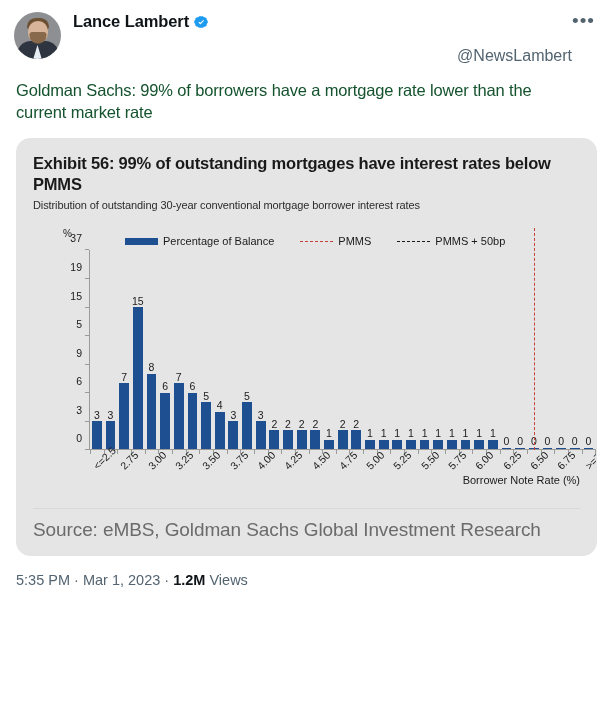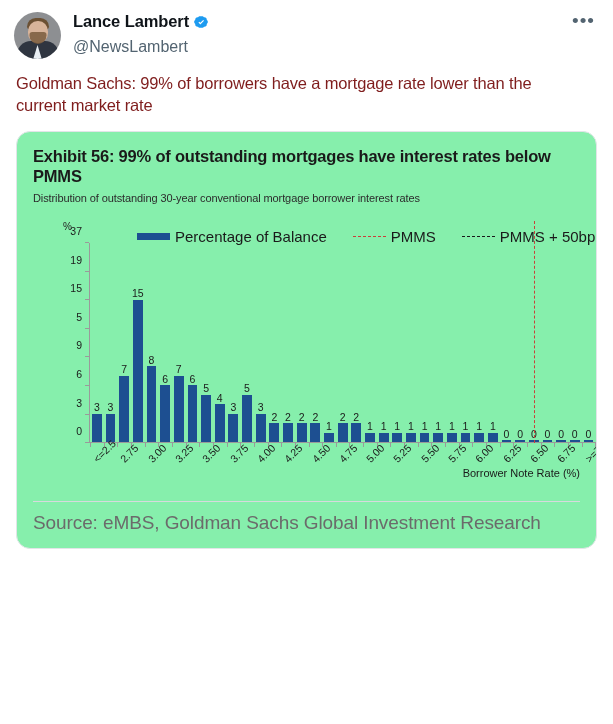--- a/index.html
+++ b/index.html
@@ -6,21 +6,21 @@
   html, body {
     margin: 0; padding: 0;
     width: 613px; height: 724px;
     background: #ffffff;
     font-family: "Liberation Sans", sans-serif;
     overflow: hidden;
   }
   .tweet { width: 613px; height: 724px; background:#fff; position: relative; }
 
   
-  .tw-header { display:flex; align-items:flex-start; padding: 12px 14px 0 14px; }
+  .tw-header { display:flex; align-items:flex-start; padding: 12px 14px 0 14px; text-align: right; }
   .avatar {
     width: 47px; height: 47px; border-radius: 50%;
     flex: 0 0 47px; overflow: hidden; position: relative;
     background: #8d8f92;
   }
   .avatar .face {
     position:absolute; left:50%; top:9px; width:20px; height:22px;
     transform: translateX(-50%); border-radius: 48% 48% 45% 45%;
     background:#d8b49a;
   }
@@ -43,58 +43,58 @@
     position:absolute; left:50%; bottom:-4px; width:11px; height:18px;
     transform: translateX(-50%); background:#e8eef3;
     clip-path: polygon(50% 0, 100% 100%, 0 100%);
   }
   .names { margin-left: 12px; line-height: 1.18; flex:1 1 auto; }
   .name-row { display:flex; align-items:center; }
   .dispname {
     font-size: 16.5px; font-weight: bold; color:#0f1419; letter-spacing:-.1px;
   }
   .verified { margin-left:4px; width:16px; height:16px; display:block; }
-  .handle { font-size: 16px; color:#536471; margin-top:7px; }
+  .handle { font-size: 16px; color:#536471; margin-top:16px; }
   .more-dots {
     color:#536471; font-size:19px; line-height:10px; letter-spacing:1px;
     padding: 4px 4px 0 0; cursor:pointer; align-self:flex-start;
   }
 
   
   .tw-text {
     padding: 14px 29px 0 16px;
-    font-size: 16.5px; color:#7f1d1d; line-height: 1.32; letter-spacing:-.15px;
+    font-size: 16.5px; color:#14532d; line-height: 1.32; letter-spacing:-.15px;
   }
 
   
   .card {
     margin: 14px 16px 0 16px;
     border: 1px solid #e2e5e8; border-radius: 14px;
-    overflow: hidden; background:#86efac;
+    overflow: hidden; background:#e5e5e5;
   }
   .card-inner { padding: 14px 16px 0 16px; }
   .ex-title {
     font-size: 16.5px; font-weight: bold; color:#1a1a1a;
     line-height: 1.25; letter-spacing:-.2px;
   }
   .ex-sub {
     font-size: 11px; color:#2b2b2b; line-height: 1.3;
     margin-top: 4px; letter-spacing:-.1px;
   }
 
   
   .chart-wrap { position: relative; margin-top: 16px; height: 270px; }
   .ylabel-pct {
     position:absolute; left: 30px; top: 0px;
     font-size: 10px; color:#222;
   }
   .legend {
-    position:absolute; left: 104px; top: 7px;
+    position:absolute; left: 92px; top: 7px;
     display:flex; align-items:center; gap: 26px;
-    font-size: 15px; color:#1a1a1a;
+    font-size: 11px; color:#1a1a1a;
   }
   .lg-item { display:flex; align-items:center; gap:5px; white-space:nowrap; }
   .lg-swatch-bar { width:33px; height:7px; background:#1d4f91; display:block; }
   .lg-swatch-dash {
     width:33px; height:0; border-top: 1.6px dashed #c8403a; display:block;
   }
   .lg-swatch-dash.black { border-top-color:#1a1a1a; }
 
   .plot {
     position:absolute; left: 56px; top: 22px;
@@ -554,13 +554,16 @@
             </div>
         </div>
 
         <div class="axis-title">Borrower Note Rate (%)</div>
       </div>
     </div>
     <div class="card-divider"></div>
     <div class="card-source">Source: eMBS, Goldman Sachs Global Investment Research</div>
   </div>
 
+  <div class="tw-footer">
+    <span>5:35 PM · Mar 1, 2023 · </span><b>1.2M</b><span> Views</span>
+  </div>
 </div>
 
 </body></html>

